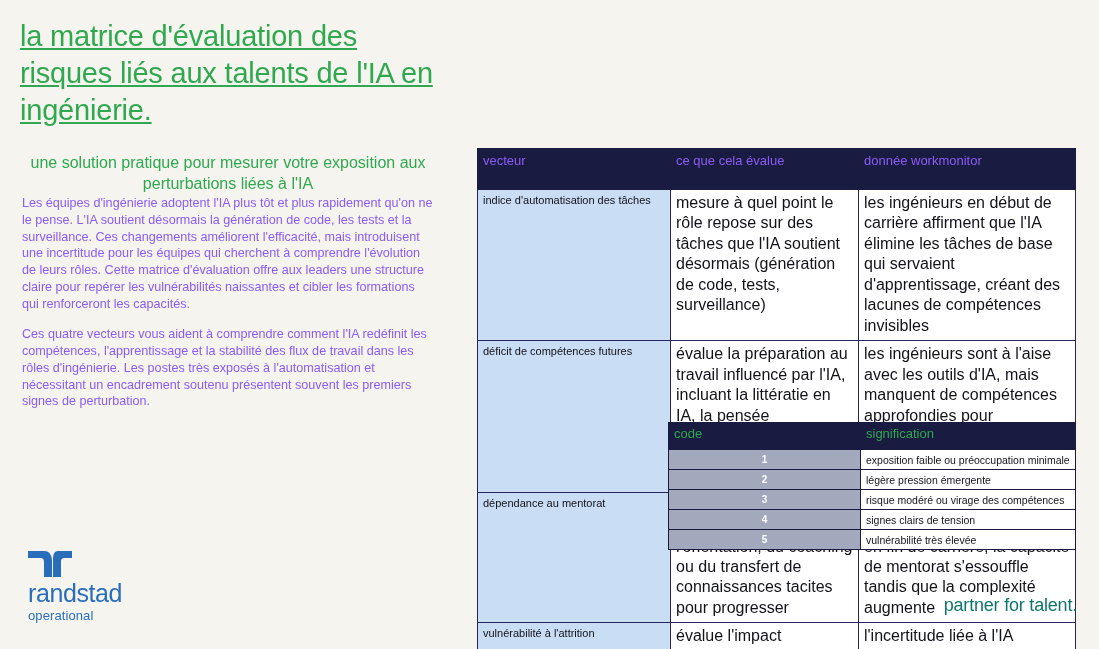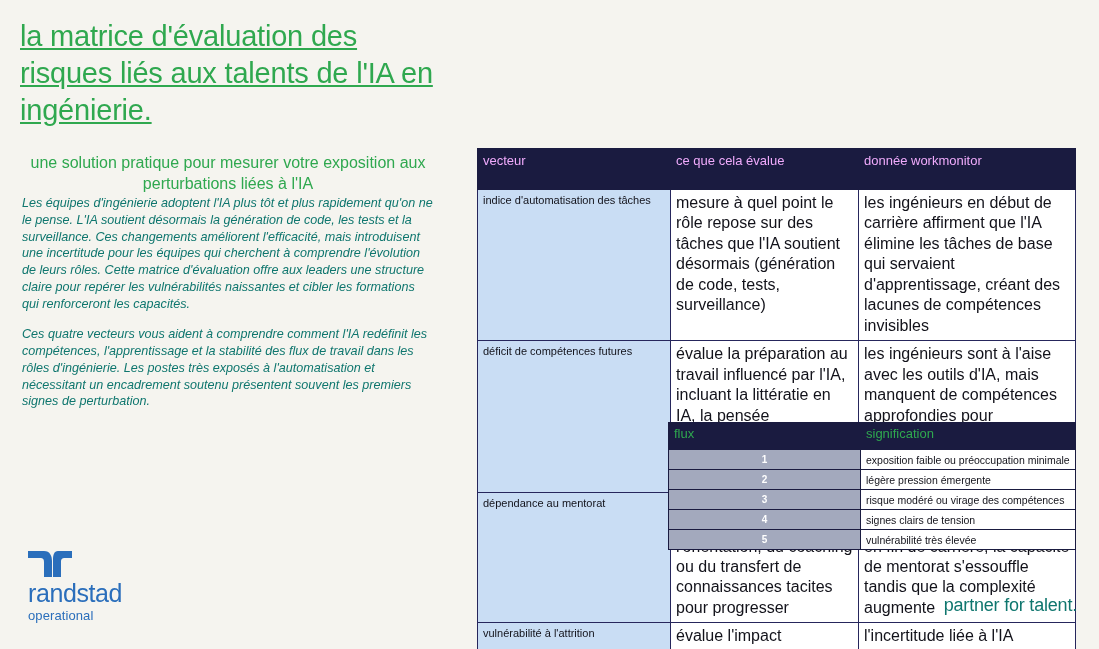--- a/index.html
+++ b/index.html
@@ -40,43 +40,42 @@
   .copy-block { margin-bottom: 14px; }
   .copy-head {
     color: #2fa84f;
     font-size: 16px;
     line-height: 1.32;
     margin-bottom: 1px;
     font-weight: 400;
     text-align: center;
   }
   .copy-body {
-    color: #0f766e;
+    color: #8b5cf6;
     font-size: 12.6px;
     line-height: 1.33;
     font-weight: 400;
-    font-style: italic;
   }
 
   
   #matrix-table {
     position: absolute;
     left: 477px;
     top: 148px;
     width: 598px;
     border-collapse: collapse;
     table-layout: fixed;
     font-size: 10px;
   }
   #matrix-table col.c1 { width: 193px; }
   #matrix-table col.c2 { width: 188px; }
   #matrix-table col.c3 { width: 217px; }
   #matrix-table th {
     background: #1a1b40;
-    color: #f0abfc;
+    color: #8b5cf6;
     font-size: 13px;
     font-weight: 400;
     text-align: left;
     padding: 4px 5px 10px 5px;
     vertical-align: top;
     border: 1px solid #1a1b40;
     height: 26px;
   }
   #matrix-table td {
     border: 1px solid #26265c;
@@ -220,21 +219,21 @@
   </tbody>
 </table>
 
 <table id="score-table">
   <colgroup>
     <col class="s1">
       <col class="s2">
   </colgroup>
   <thead>
     <tr>
-      <th>flux</th>
+      <th>code</th>
       <th>signification</th>
     </tr>
   </thead>
   <tbody>
     <tr>
       <td class="score-num">1</td>
       <td>exposition faible ou préoccupation minimale</td>
     </tr>
     <tr>
       <td class="score-num">2</td>

